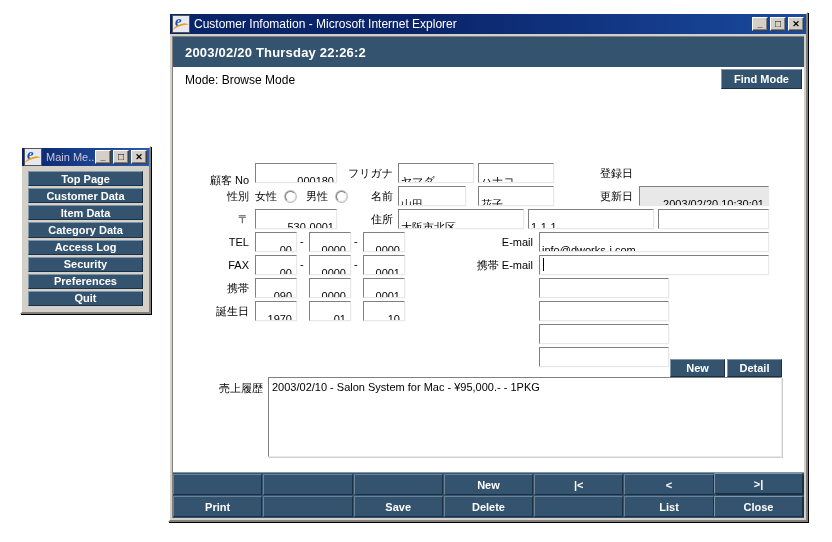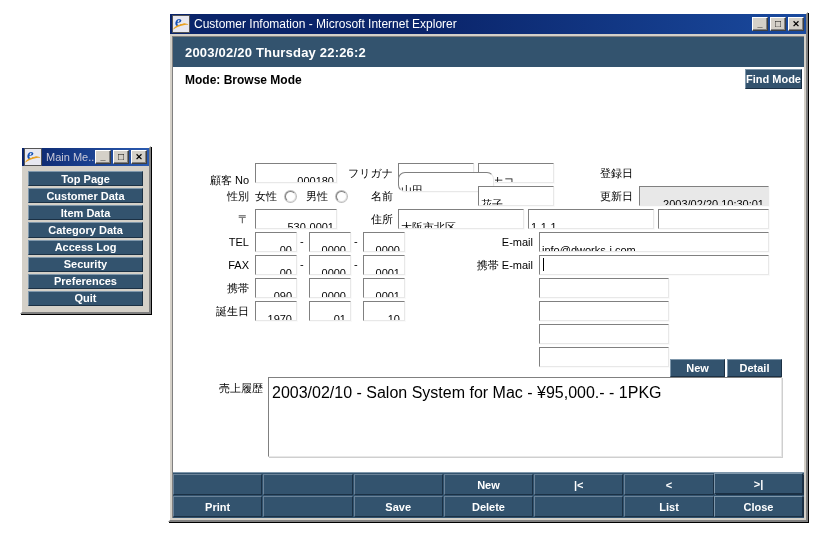--- a/index.html
+++ b/index.html
@@ -98,32 +98,32 @@
   .app-header .left{flex:1;letter-spacing:.2px;}
   .app-header .right{font-size:13px;letter-spacing:.2px;}
   .mode-bar{
     height:26px;
     position:relative;
     background:#ffffff;
     display:flex;align-items:center;
     padding-left:12px;
     border-bottom:0;
   }
-  .mode-bar .modetext{font-weight:bold;font-size:12px;}
+  .mode-bar .modetext{font-weight:normal;font-size:12px;}
   .mode-btns{position:absolute;right:2px;top:2px;display:flex;gap:2px;}
   .btn-dark{
     background:#33536e;color:#fff;
     font-weight:bold;font-size:11px;
     display:flex;align-items:center;justify-content:center;
     border-top:1px solid #7f97ab;border-left:1px solid #7f97ab;
     border-right:1px solid #1b3044;border-bottom:1px solid #1b3044;
     box-sizing:border-box;cursor:default;
     white-space:nowrap;
   }
-  .mode-btns .btn-dark{height:20px;padding:0 0;}
+  .mode-btns .btn-dark{height:20px;padding:0 12px;}
 
   
   .form-area{position:absolute;left:0;right:0;top:56px;bottom:46px;background:#fff;}
   .lbl{
     position:absolute;
     font-size:11px;
     text-align:right;
     white-space:nowrap;
     line-height:16px;
   }
@@ -167,22 +167,22 @@
   }
   .hist-box{
     position:absolute;
     box-sizing:border-box;
     background:#ffffff;
     border-top:1px solid #808080;
     border-left:1px solid #808080;
     border-right:1px solid #e8e8e8;
     border-bottom:1px solid #e8e8e8;
     box-shadow:1px 1px 0 #cfcfcf;
-    font-size:16px;
-    padding:8px 3px;
+    font-size:11px;
+    padding:2px 3px;
     overflow:hidden;
     line-height:14px;
   }
   .status-line{
     position:absolute;
     font-size:11px;
     white-space:nowrap;
   }
 
   
@@ -285,21 +285,21 @@
 
       <div class="lbl" style="left:400px;top:72px;width:60px;">登録日</div>
 
       <div class="lbl" style="left:14px;top:95px;width:62px;">性別</div>
       <div class="lbl" style="left:82px;top:95px;width:26px;text-align:left;">女性</div>
       <div class="radio" style="left:112px;top:98px;"></div>
       <div class="lbl" style="left:133px;top:95px;width:26px;text-align:left;">男性</div>
       <div class="radio" style="left:163px;top:98px;"></div>
 
       <div class="lbl" style="left:168px;top:95px;width:52px;">名前</div>
-      <div class="fld" style="left:225px;top:79px;width:96px;border-radius:7px;">山田</div>
+      <div class="fld" style="left:225px;top:93px;width:68px;">山田</div>
       <div class="fld" style="left:305px;top:93px;width:76px;">花子</div>
 
       <div class="lbl" style="left:400px;top:95px;width:60px;">更新日</div>
       <div class="fld c grey" style="left:466px;top:93px;width:130px;">2003/02/20 10:30:01</div>
 
       <div class="lbl" style="left:14px;top:118px;width:62px;">〒</div>
       <div class="fld r" style="left:82px;top:116px;width:82px;">530-0001</div>
 
       <div class="lbl" style="left:168px;top:118px;width:52px;">住所</div>
       <div class="fld" style="left:225px;top:116px;width:126px;">大阪市北区</div>

